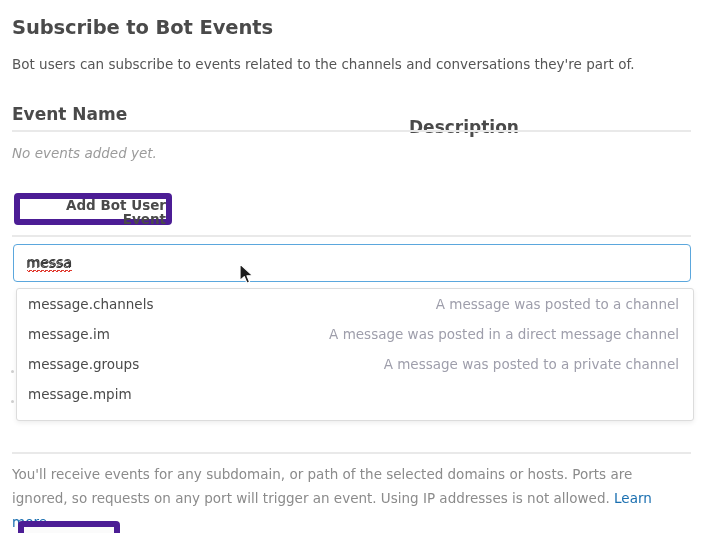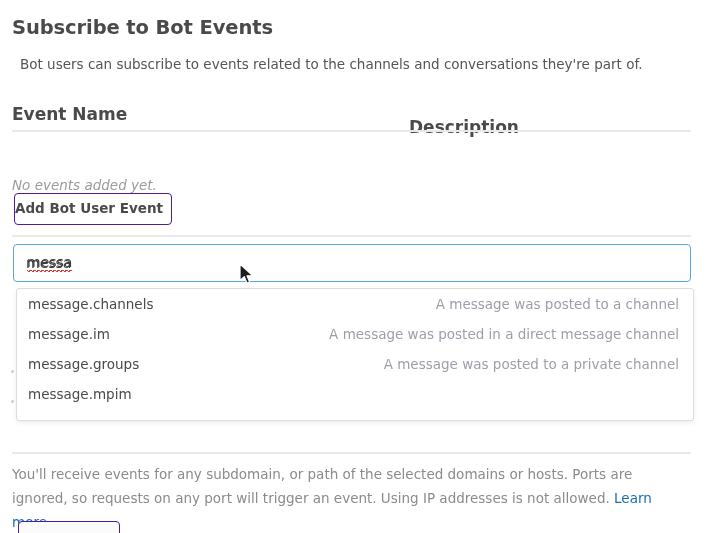--- a/index.html
+++ b/index.html
@@ -29,21 +29,21 @@
     left: 12px;
     top: 16px;
     font-size: 19.5px;
     font-weight: bold;
     color: #4a4a4a;
     letter-spacing: -0.1px;
     white-space: nowrap;
   }
   .page-subtitle {
     position: absolute;
-    left: 20px;
+    left: 12px;
     top: 56px;
     font-size: 13.5px;
     color: #555555;
     white-space: nowrap;
   }
 
   
   .table-head {
     position: absolute;
     left: 12px;
@@ -74,36 +74,35 @@
   .divider-bottom { top: 452px; }
 
   .empty-note {
     position: absolute;
     left: 12px;
     top: 145px;
     font-size: 13.5px;
     font-style: italic;
     color: #9b9b9b;
     white-space: nowrap;
-    margin-top: 32px;
   }
 
   
   .btn {
     position: absolute;
     box-sizing: border-box;
     background: #ffffff;
-    border: 1px solid #4c1d95;
+    border: 6px solid #4c1d95;
     border-radius: 4px;
     color: #4a4a4a;
     font-family: inherit;
     font-size: 13.5px;
     font-weight: bold;
     padding: 0;
-    text-align: left;
+    text-align: right;
     line-height: 1;
   }
   .btn-add {
     left: 14px;
     top: 193px;
     width: 158px;
     height: 32px;
   }
   .btn-bottom {
     left: 18px;

